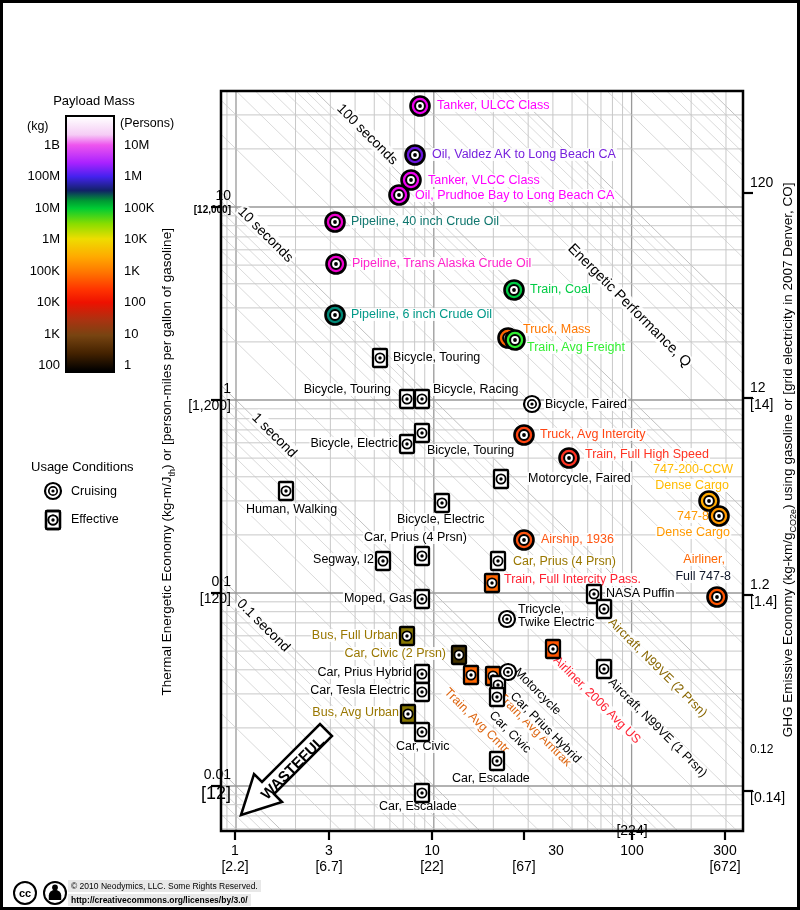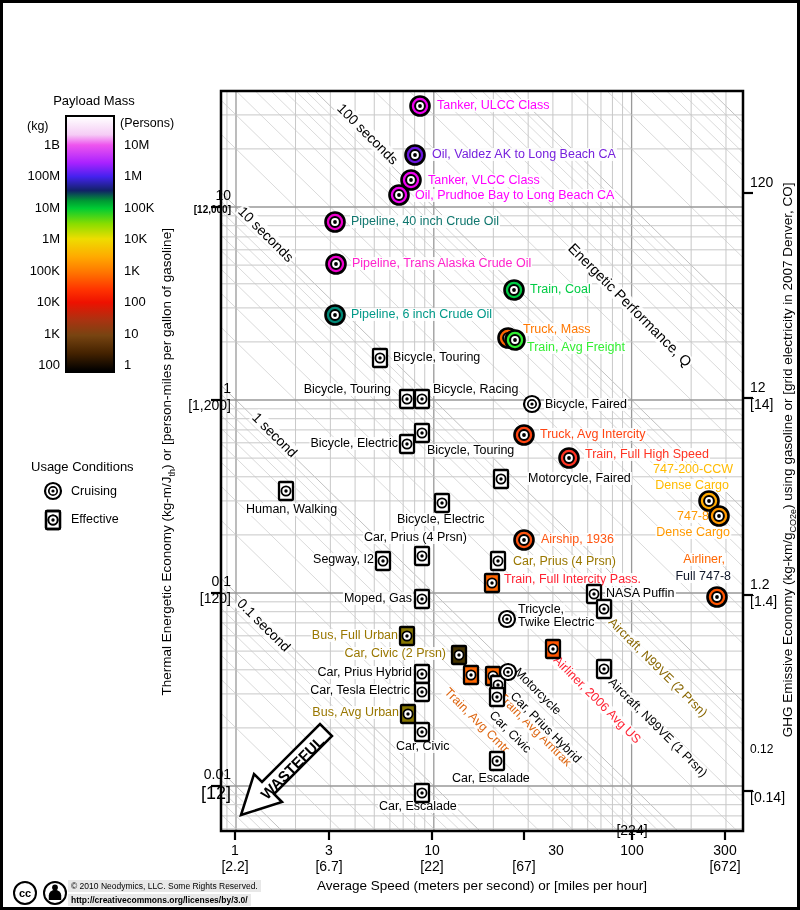--- a/index.html
+++ b/index.html
@@ -559,19 +559,18 @@
 
   <div class="leg-title">Payload Mass</div>
   <div class="kg-head">(kg)</div>
   <div class="persons-head">(Persons)</div>
   <div id="grad-bar" style="background: linear-gradient(rgb(255, 255, 255) 0%, rgb(245, 204, 245) 7%, rgb(238, 85, 238) 11%, rgb(170, 34, 255) 18%, rgb(68, 34, 238) 23.5%, rgb(17, 34, 102) 29%, rgb(0, 153, 51) 33%, rgb(0, 204, 51) 36%, rgb(136, 221, 0) 42%, rgb(238, 221, 0) 48%, rgb(255, 170, 0) 55%, rgb(255, 119, 0) 61%, rgb(255, 51, 0) 68%, rgb(238, 17, 0) 73%, rgb(170, 51, 17) 80%, rgb(119, 68, 17) 86%, rgb(68, 34, 0) 93%, rgb(0, 0, 0) 100%);"></div>
 
   <div class="usage-title">Usage Conditions</div>
   <div class="usage-lab" style="top:481px">Cruising</div>
   <div class="usage-lab" style="top:509px">Effective</div>
 
-  <div class="axis-x">Average Speed (meters per second) or  [miles per hour]</div>
   <div id="yl" class="axis-y"><span>Thermal Energetic Economy (kg-m/J</span><sub>th</sub><span>) or [person-miles per gallon of gasoline]</span></div>
   <div id="yr" class="axis-y"><span>GHG Emissive Economy (kg-km/g</span><sub>CO2e</sub><span>) using gasoline or [grid electricity in 2007 Denver, CO]</span></div>
 
   <div class="cc-line" style="top:877px">© 2010 Neodymics, LLC.  Some Rights Reserved.</div>
   <div class="cc-line" style="top:891px;font-weight:bold">http://creativecommons.org/licenses/by/3.0/</div>
 </div>
 
 </body></html>

